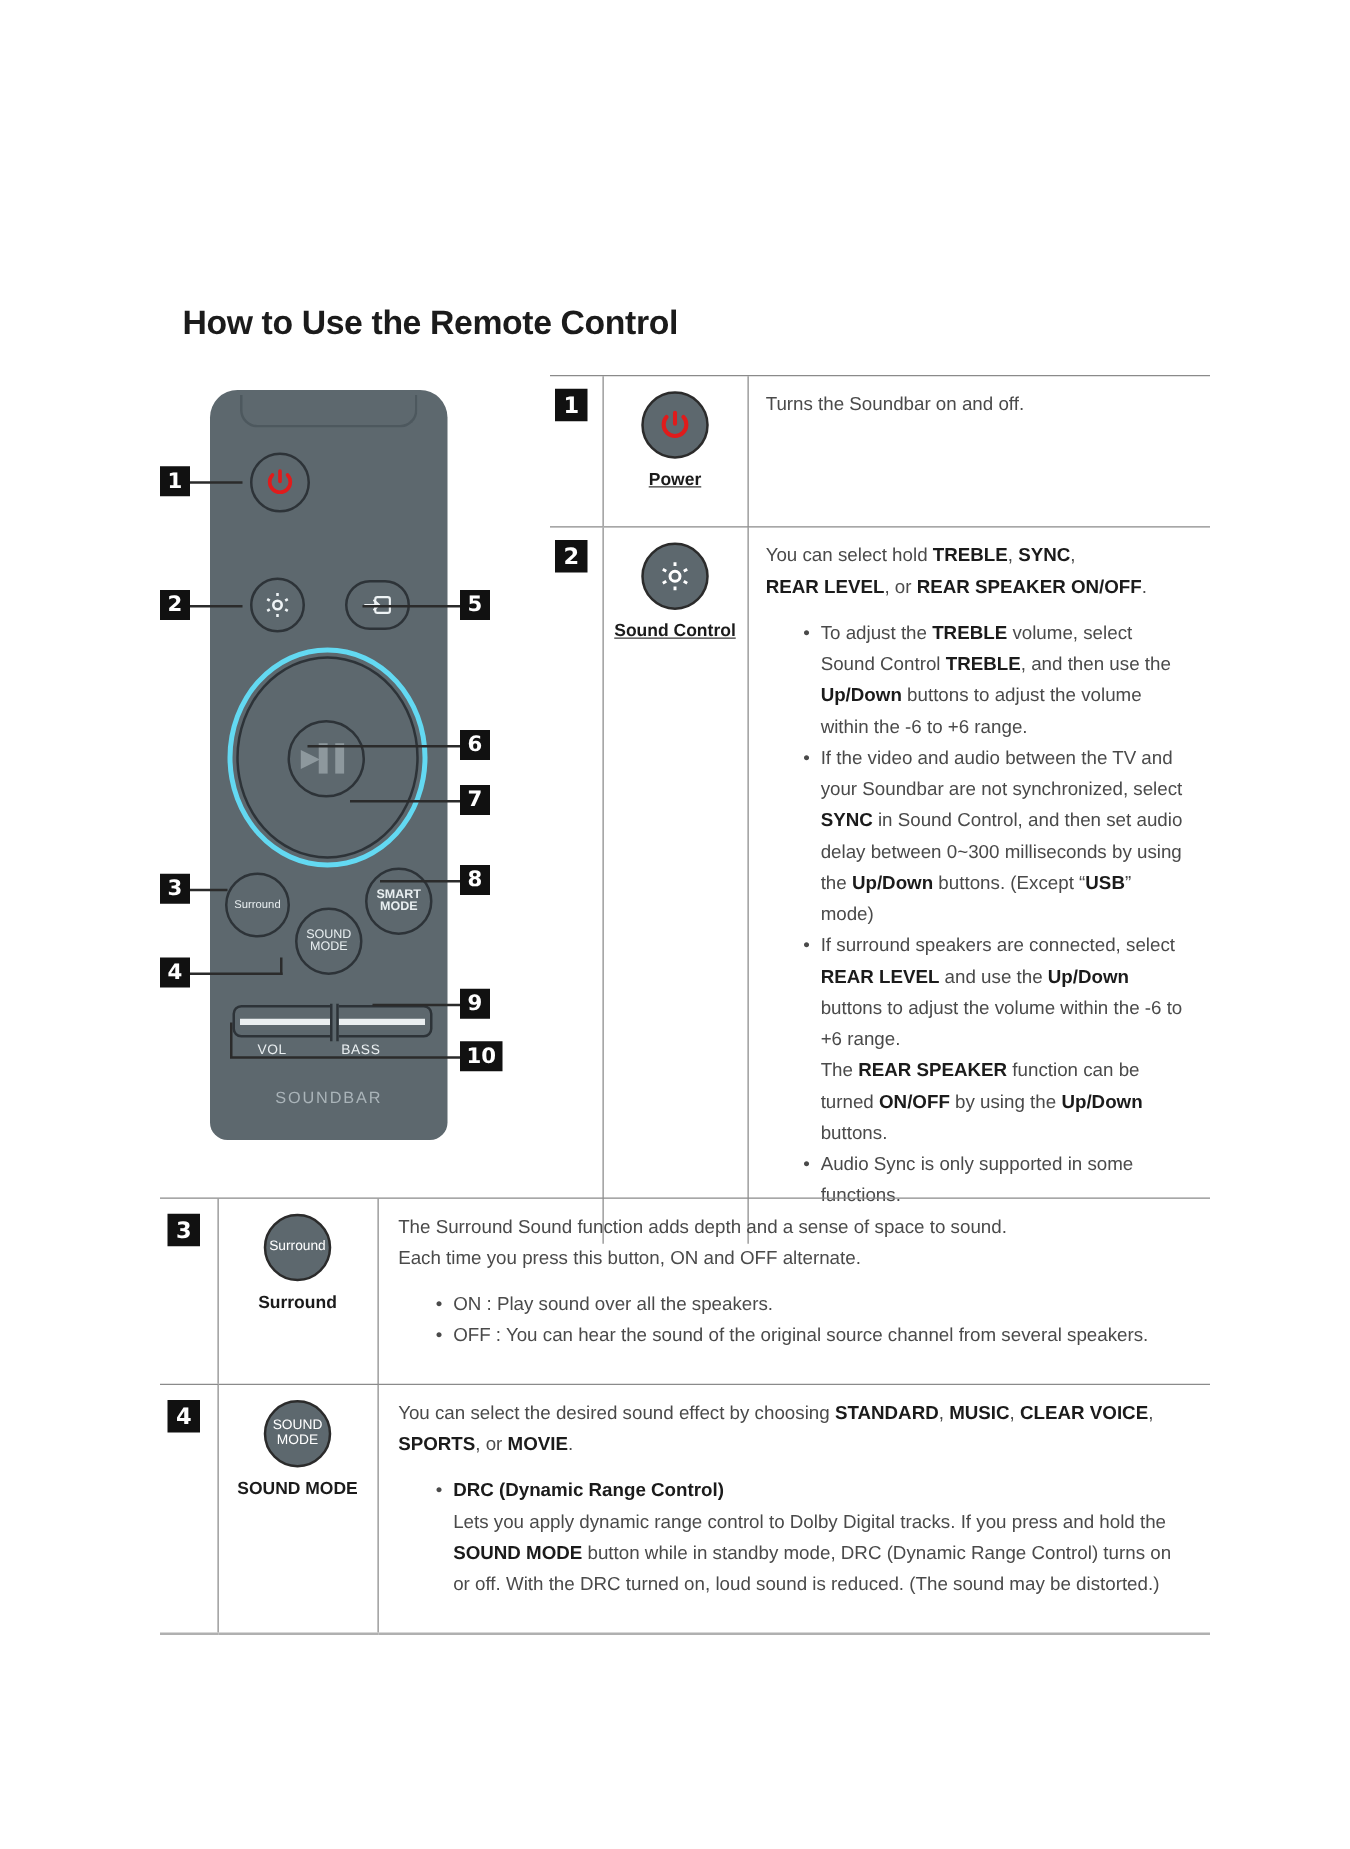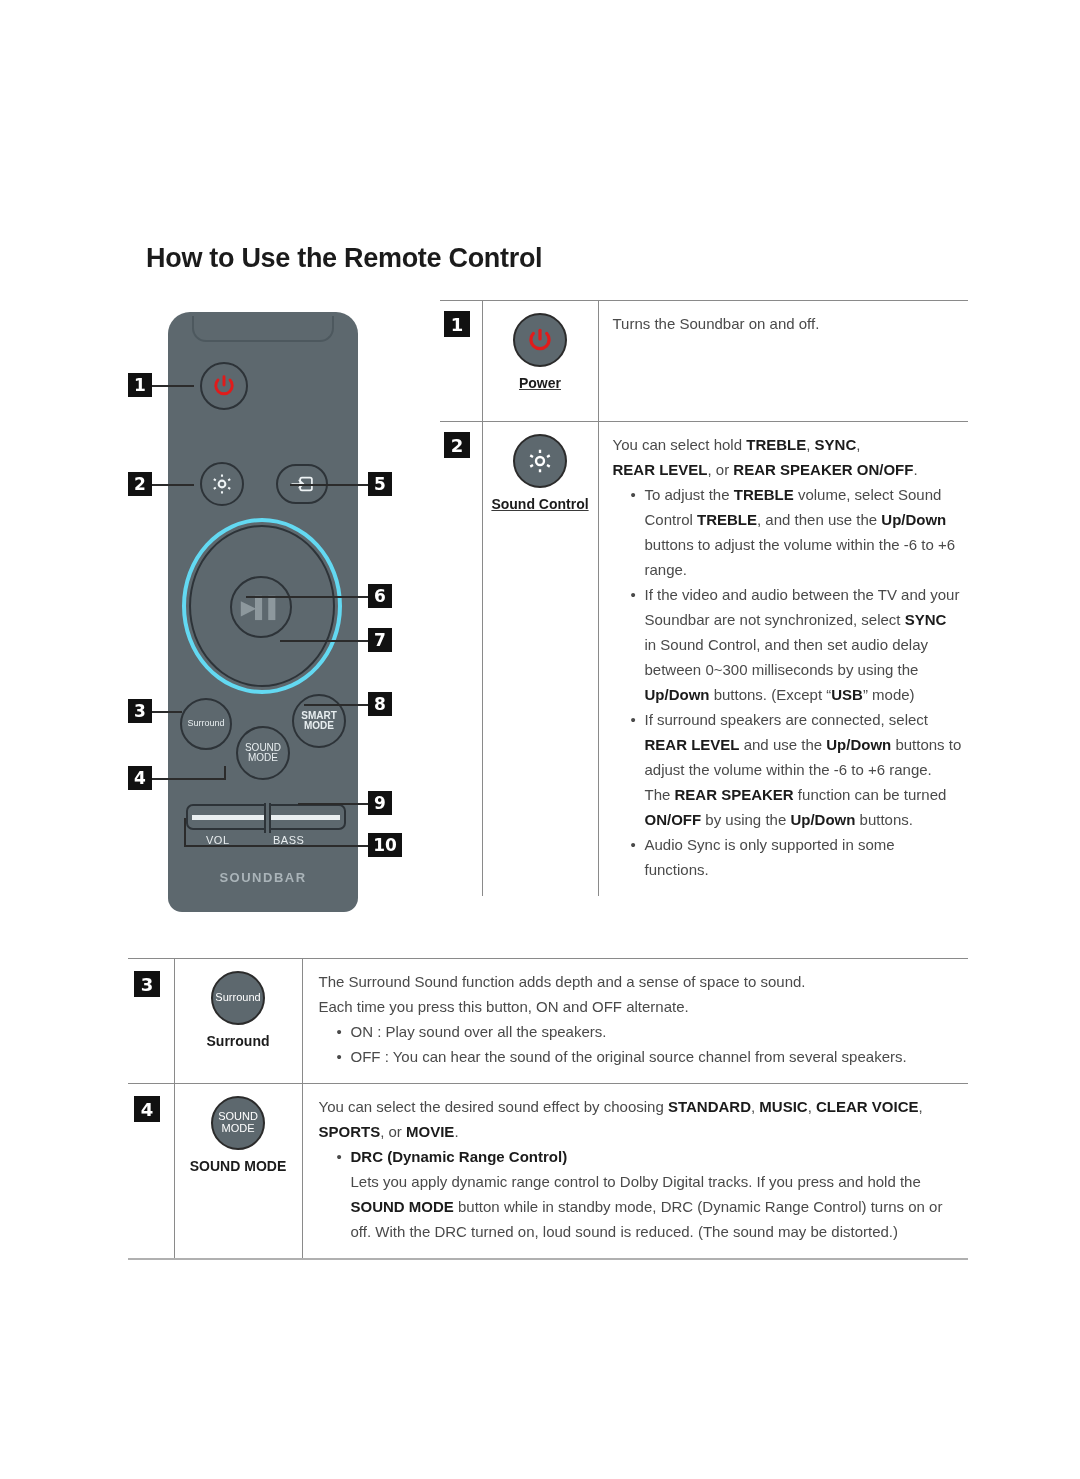--- a/index.html
+++ b/index.html
@@ -94,21 +94,21 @@
   }
   .slider-div {
     position:absolute; left:76px; top:-3px; width:7px; height:30px;
     border-left:2px solid #2d3338; border-right:2px solid #2d3338;
     background:#5d686e;
   }
   .lbl-vol  { position:absolute; left:38px;  top:522px; font-size:11px; color:#e9eef0; letter-spacing:0.5px;}
   .lbl-bass { position:absolute; left:105px; top:522px; font-size:11px; color:#e9eef0; letter-spacing:0.5px;}
   .lbl-soundbar {
     position:absolute; left:0; right:0; top:558px; text-align:center;
-    font-size:13px; color:#aab4b9; letter-spacing:1.5px; font-weight:bold;
+    font-size:13px; color:#aab4b9; letter-spacing:1.5px; font-weight:normal;
   }
 
   
   .callout {
     position:absolute;
     background:#111111; color:#ffffff;
     font-size:17px; font-weight:bold;
     width:24px; height:24px;
     display:flex; align-items:center; justify-content:center;
     font-family:"DejaVu Sans", sans-serif;
@@ -134,21 +134,21 @@
     width:54px; height:54px; border-radius:50%;
     background:#5d686e; border:2px solid #2b2b2b;
     margin:0 auto 8px auto;
     display:flex; align-items:center; justify-content:center;
     color:#ffffff; line-height:1.05; text-align:center;
   }
   .icon-caption { font-size:14px; font-weight:bold; color:#1b1b1b; }
 
   .desc { font-size:15px; line-height:25px; color:#4a4a4a; }
   .desc b { color:#1b1b1b; }
-  ul.bullets { margin:0; padding:0 0 0 18px; list-style:none; }
+  ul.bullets { margin:12px; padding:0 0 0 18px; list-style:none; }
   ul.bullets > li { position:relative; padding-left:14px; }
   ul.bullets > li::before {
     content:"\2022"; position:absolute; left:0; top:0; color:#4a4a4a;
   }
 
   
   .low-table {
     position:absolute; left:128px; top:958px; width:840px;
     border-top:1.5px solid #8a8a8a;
   }

